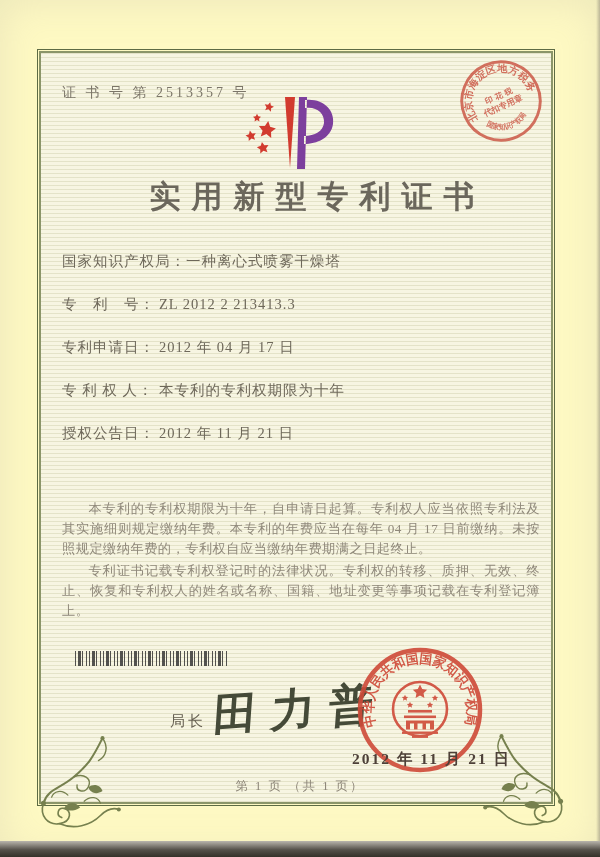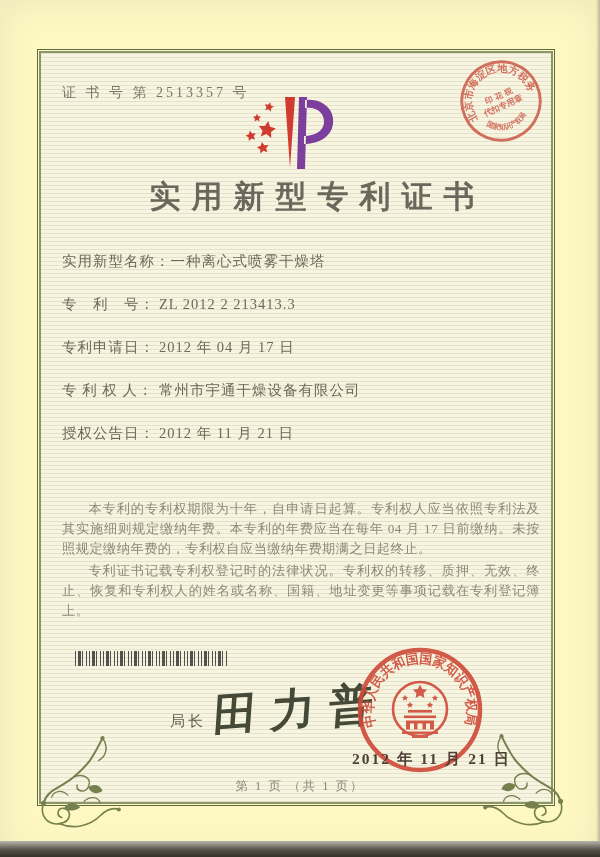--- a/index.html
+++ b/index.html
@@ -96,30 +96,30 @@
     <g fill="#7d3f9d">
       <path fill-rule="evenodd" d="M56,5 L64,5 L62,77 L54,77 Z
         M62,8 C80,6 92,18 90,32 C88,46 74,52 61,52 L61,44 C72,44 80,39 81,31 C82,21 73,14 62,16 Z"></path>
     </g>
   </svg>
 
   <div class="abs title">实用新型专利证书</div>
 
   <div class="abs fields">
     <div class="field-row">
-      <span class="field-label">实用新型名称：</span><span class="field-value">一种离心式喷雾干燥塔</span>
+      <span class="field-label">国家知识产权局：</span><span class="field-value">一种离心式喷雾干燥塔</span>
     </div>
     <div class="field-row">
       <span class="field-label">专　利　号：</span><span class="field-value">ZL 2012 2 213413.3</span>
     </div>
     <div class="field-row">
       <span class="field-label">专利申请日：</span><span class="field-value">2012 年 04 月 17 日</span>
     </div>
     <div class="field-row">
-      <span class="field-label">专 利 权 人：</span><span class="field-value">常州市宇通干燥设备有限公司</span>
+      <span class="field-label">专 利 权 人：</span><span class="field-value">本专利的专利权期限为十年</span>
     </div>
     <div class="field-row">
       <span class="field-label">授权公告日：</span><span class="field-value">2012 年 11 月 21 日</span>
     </div>
   </div>
 
   <div class="abs body-text">
     <p>本专利的专利权期限为十年，自申请日起算。专利权人应当依照专利法及其实施细则规定缴纳年费。本专利的年费应当在每年 04 月 17 日前缴纳。未按照规定缴纳年费的，专利权自应当缴纳年费期满之日起终止。</p>
     <p>专利证书记载专利权登记时的法律状况。专利权的转移、质押、无效、终止、恢复和专利权人的姓名或名称、国籍、地址变更等事项记载在专利登记簿上。</p>
   </div>

